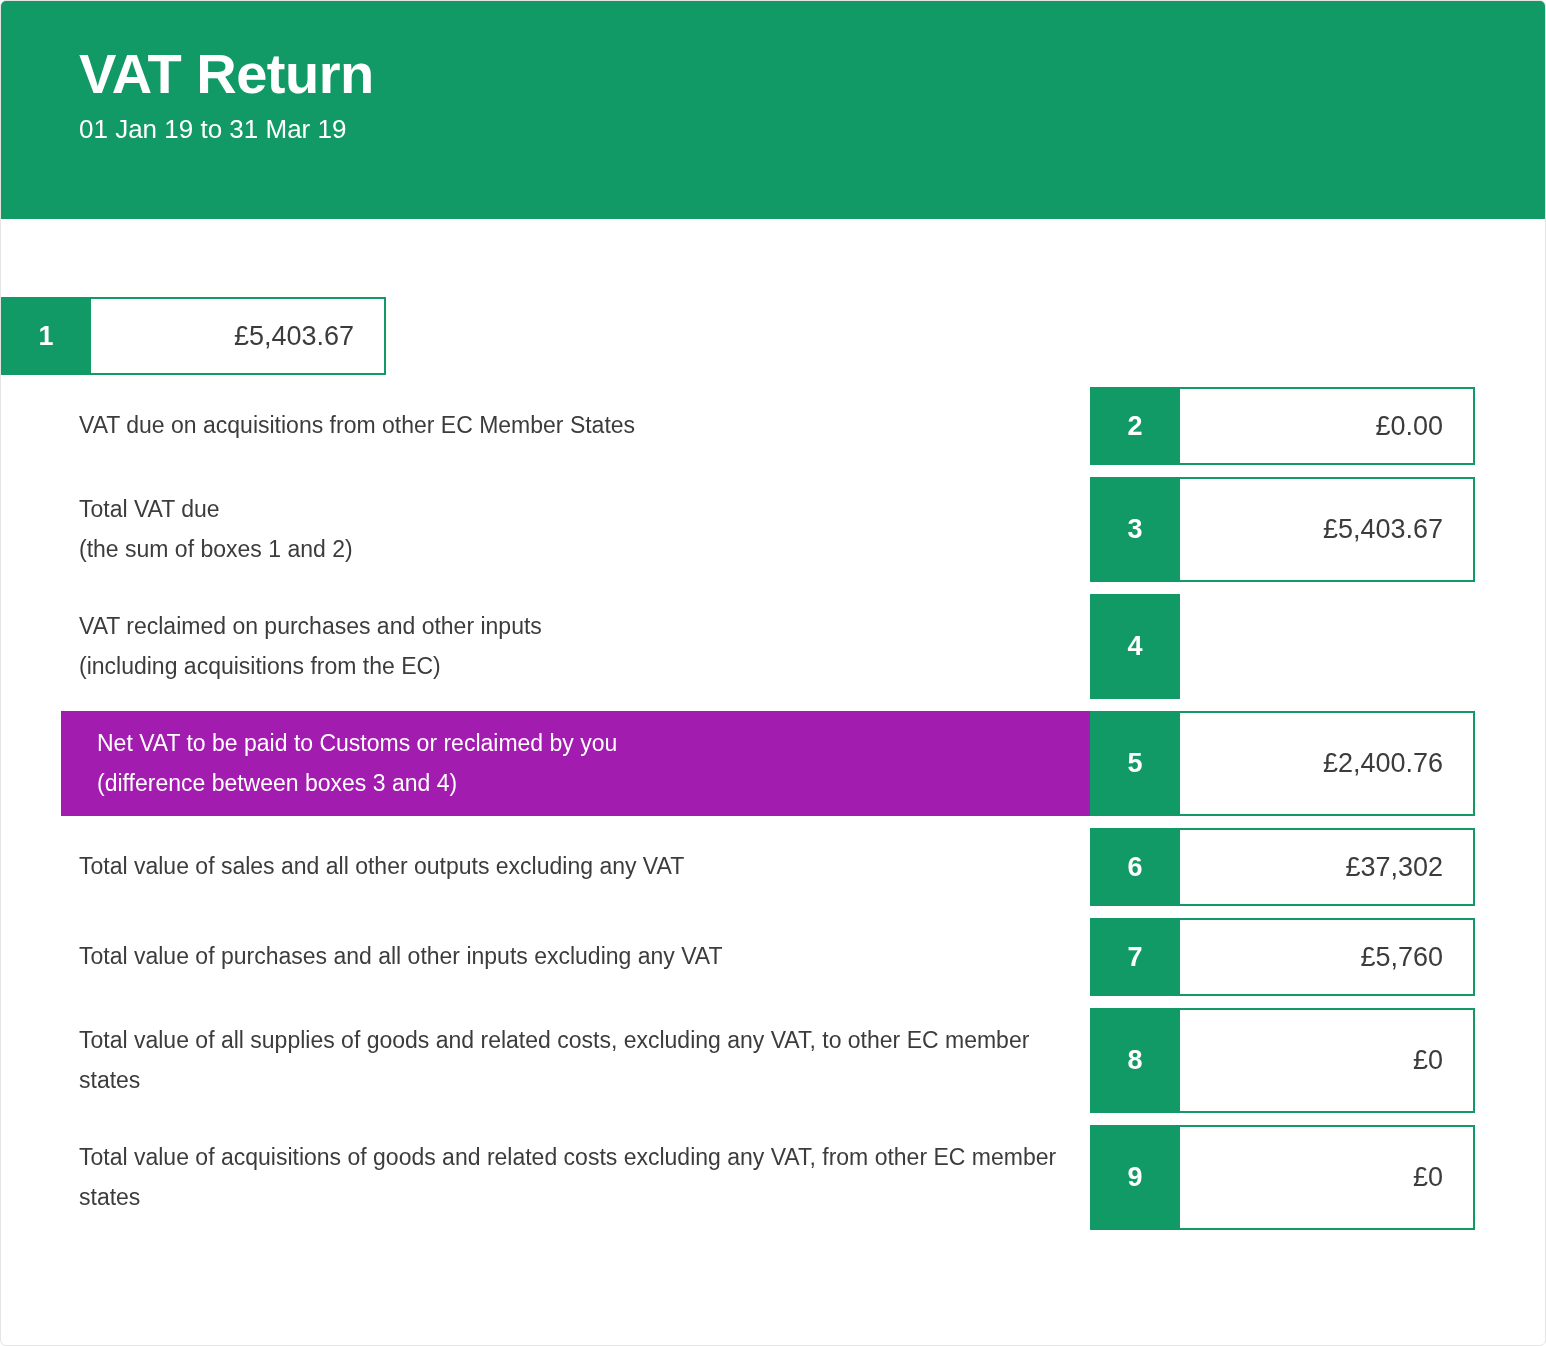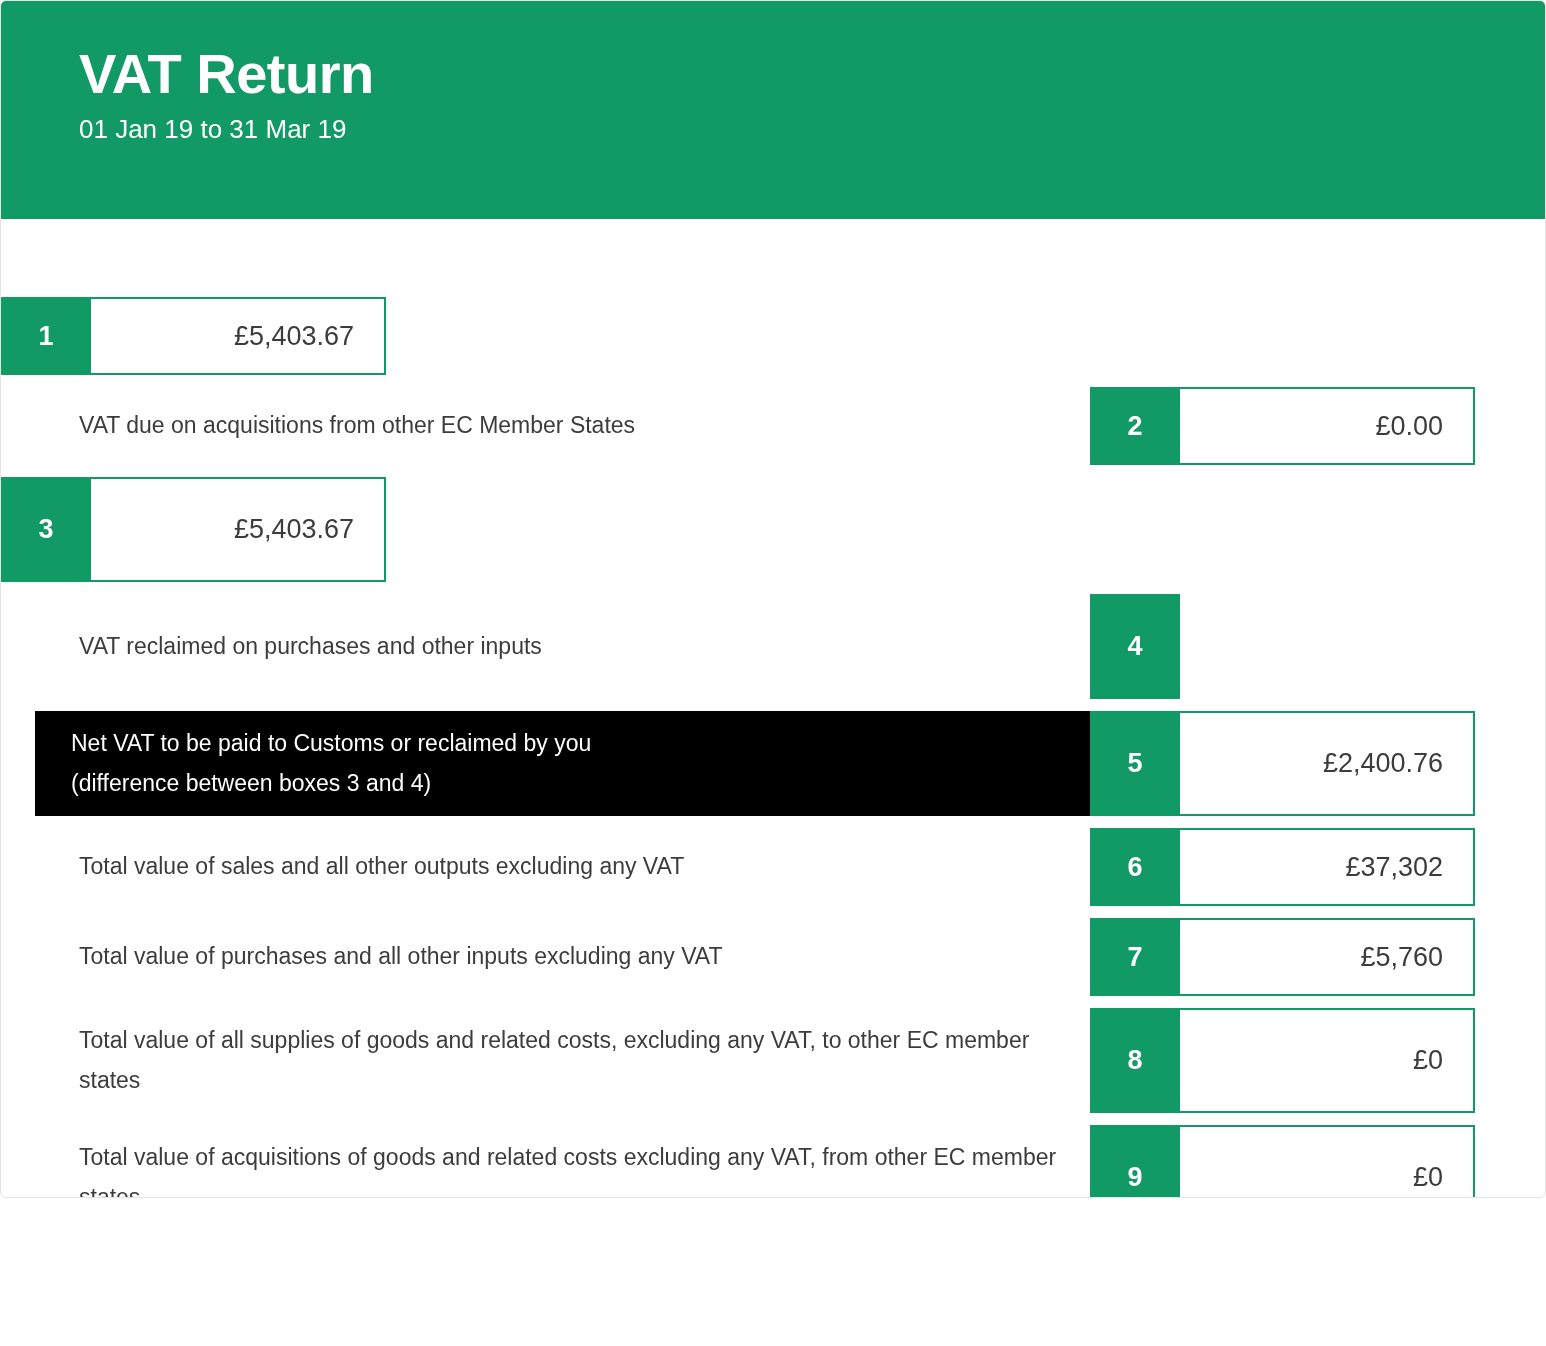--- a/index.html
+++ b/index.html
@@ -8,21 +8,21 @@
     background: #ffffff;
   }
   body {
     font-family: "Liberation Sans", sans-serif;
     -webkit-font-smoothing: antialiased;
   }
 
   .page {
     position: relative;
     width: 1546px;
-    height: 1198px;
+    height: 1346px;
     background: #ffffff;
     border-radius: 6px;
     border: 1px solid #e4e4e4;
     box-sizing: border-box;
     overflow: hidden;
   }
 
   
   .header {
     height: 218px;
@@ -73,22 +73,22 @@
     color: #3c3c3c;
     font-size: 23px;
     line-height: 1.7;
   }
   .row-label .sub {
     display: block;
   }
 
   
   .row.highlight .row-label-wrap {
-    background: #000000;
-    margin-left: 34px;
+    background: #a21caf;
+    margin-left: 60px;
     padding-left: 36px;
     padding-right: 20px;
   }
   .row.highlight .row-label {
     color: #ffffff;
   }
 
   
   .value-group {
     flex: 0 0 auto;
@@ -143,28 +143,31 @@
       <div class="row short">
         <div class="row-label-wrap">
           <div class="row-label"><span>VAT due on acquisitions from other EC Member States</span></div>
         </div>
         <div class="value-group">
           <div class="box-number">2</div>
           <div class="box-value">£0.00</div>
         </div>
       </div>
       <div class="row tall">
+        <div class="row-label-wrap">
+          <div class="row-label"><span>Total VAT due</span><span class="sub">(the sum of boxes 1 and 2)</span></div>
+        </div>
         <div class="value-group">
           <div class="box-number">3</div>
           <div class="box-value">£5,403.67</div>
         </div>
       </div>
       <div class="row tall">
         <div class="row-label-wrap">
-          <div class="row-label"><span>VAT reclaimed on purchases and other inputs</span></div>
+          <div class="row-label"><span>VAT reclaimed on purchases and other inputs</span><span class="sub">(including acquisitions from the EC)</span></div>
         </div>
         <div class="value-group">
           <div class="box-number">4</div>
         </div>
       </div>
       <div class="row tall highlight">
         <div class="row-label-wrap">
           <div class="row-label"><span>Net VAT to be paid to Customs or reclaimed by you</span><span class="sub">(difference between boxes 3 and 4)</span></div>
         </div>
         <div class="value-group">

